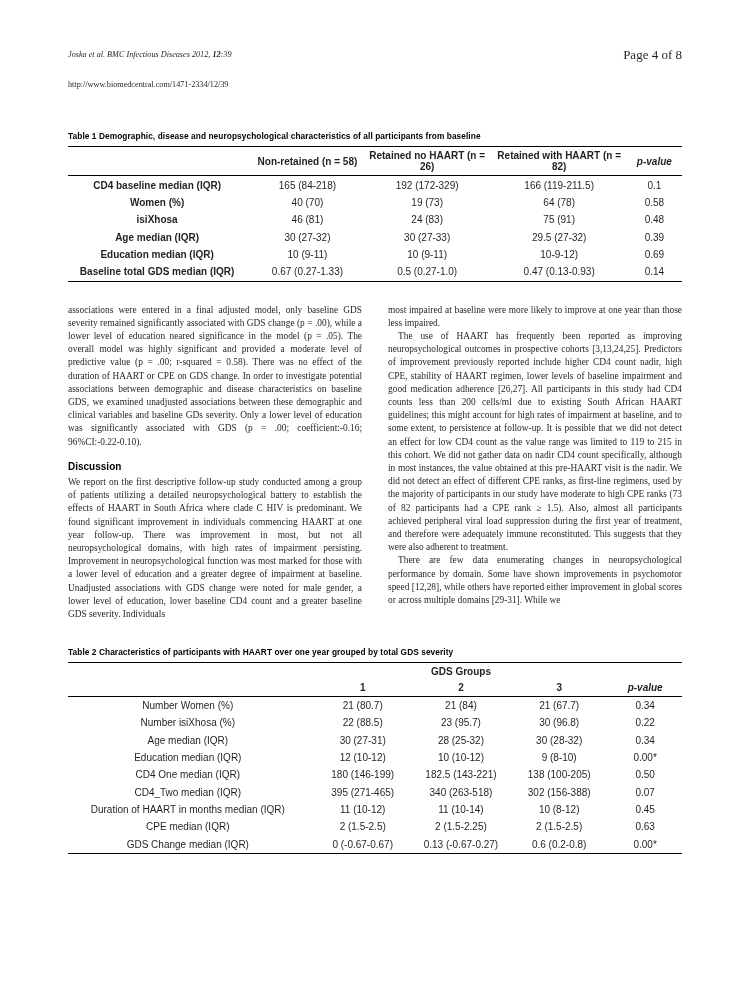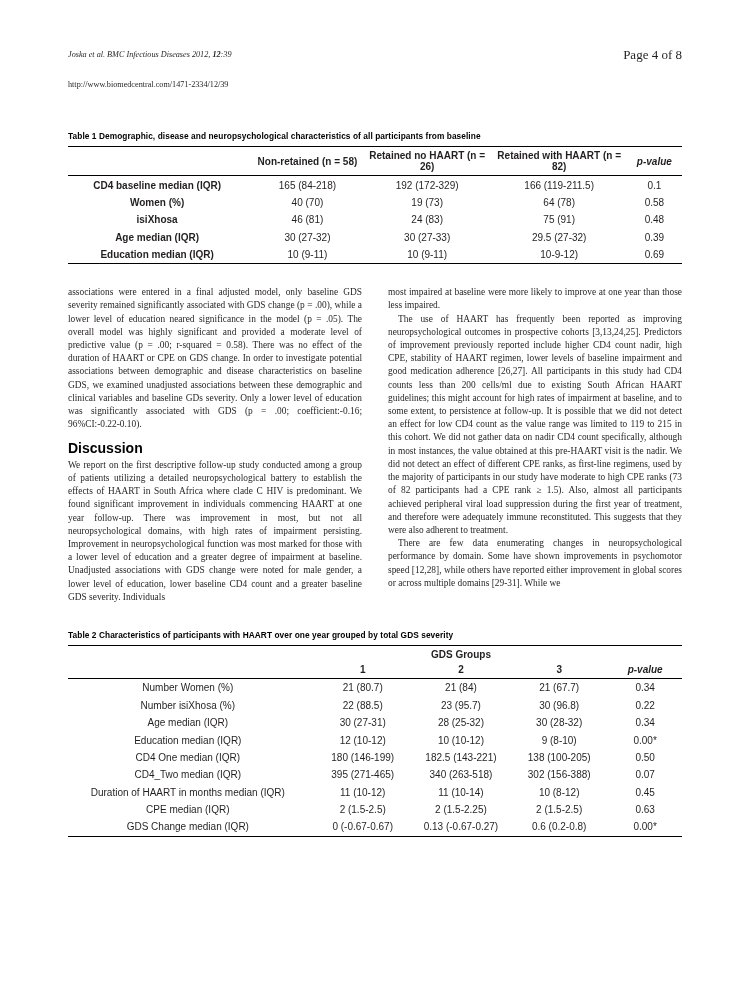--- a/index.html
+++ b/index.html
@@ -125,21 +125,21 @@
   }
   .col p {
     margin: 0;
     text-indent: 0;
   }
   .col p + p {
     text-indent: 10px;
   }
   .section-head {
     font-family: "Liberation Sans", sans-serif;
-    font-size: 14px;
+    font-size: 10px;
     font-weight: bold;
     color: #000;
     margin: 11px 0 3px 0;
   }
 </style>
 </head>
 <body>
 
 <div class="page">
 
@@ -191,20 +191,27 @@
           <td class="val">30 (27-33)</td>
           <td class="val">29.5 (27-32)</td>
           <td class="pval-col">0.39</td>
         </tr>
         <tr>
           <td class="rowlab">Education median (IQR)</td>
           <td class="val">10 (9-11)</td>
           <td class="val">10 (9-11)</td>
           <td class="val">10-9-12)</td>
           <td class="pval-col">0.69</td>
+        </tr>
+        <tr>
+          <td class="rowlab">Baseline total GDS median (IQR)</td>
+          <td class="val">0.67 (0.27-1.33)</td>
+          <td class="val">0.5 (0.27-1.0)</td>
+          <td class="val">0.47 (0.13-0.93)</td>
+          <td class="pval-col">0.14</td>
         </tr>
       </tbody>
     </table>
   </div>
 
   <div class="columns">
     <div class="col">
       <p>associations were entered in a final adjusted model, only baseline GDS severity remained significantly associated with GDS change (p = .00), while a lower level of education neared significance in the model (p = .05). The overall model was highly significant and provided a moderate level of predictive value (p = .00; r-squared = 0.58). There was no effect of the duration of HAART or CPE on GDS change. In order to investigate potential associations between demographic and disease characteristics on baseline GDS, we examined unadjusted associations between these demographic and clinical variables and baseline GDs severity. Only a lower level of education was significantly associated with GDS (p = .00; coefficient:-0.16; 96%CI:-0.22-0.10).</p>
       <div class="section-head">Discussion</div>
       <p>We report on the first descriptive follow-up study conducted among a group of patients utilizing a detailed neuropsychological battery to establish the effects of HAART in South Africa where clade C HIV is predominant. We found significant improvement in individuals commencing HAART at one year follow-up. There was improvement in most, but not all neuropsychological domains, with high rates of impairment persisting. Improvement in neuropsychological function was most marked for those with a lower level of education and a greater degree of impairment at baseline. Unadjusted associations with GDS change were noted for male gender, a lower level of education, lower baseline CD4 count and a greater baseline GDS severity. Individuals</p>

